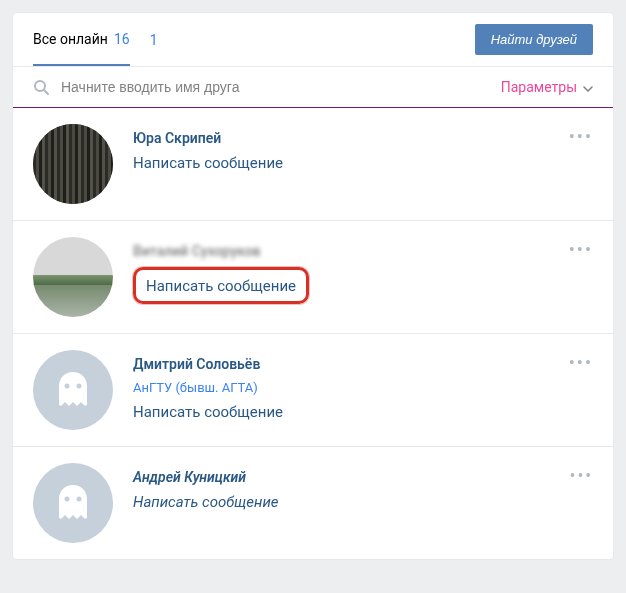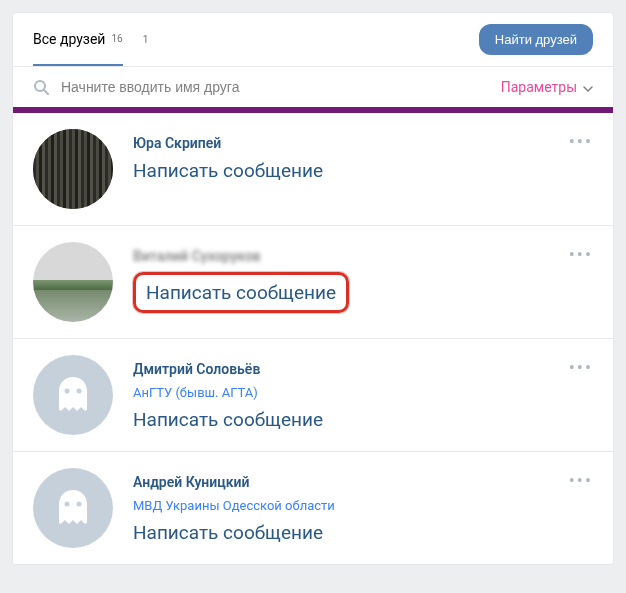--- a/index.html
+++ b/index.html
@@ -34,40 +34,41 @@
       height: 100%;
       cursor: pointer;
       font-size: 14px;
       color: #656565;
     }
     .tab.active {
       border-bottom: 2px solid #5181b8;
       color: #000;
     }
     .tab .count {
-      color: #737373;
-      font-size: 10px;
+      color: #3b82f6;
+      font-size: 14px;
     }
     .spacer {
       flex: 1;
     }
     .find-btn {
       background: #5181b8;
       color: #fff;
       border: none;
-      border-radius: 12px;
+      border-radius: 2px;
       padding: 8px 16px;
       font-size: 13px;
       cursor: pointer;
+      font-style: italic;
     }
     .search-row {
       display: flex;
       align-items: flex-end;
       padding: 12px 20px;
-      border-bottom: 6px solid #701a75;
+      border-bottom: 1px solid #701a75;
     }
     .search-icon {
       color: #aeb7c2;
       margin-right: 12px;
       display: flex;
       align-items: center;
     }
     .search-input {
       flex: 1;
       border: none;
@@ -88,20 +89,21 @@
     }
     .friend-row {
       display: flex;
       align-items: flex-start;
       padding: 16px 20px;
       border-bottom: 1px solid #e7e8ec;
       position: relative;
     }
     .friend-row:last-child {
       border-bottom: none;
+      font-style: italic;
     }
     .avatar {
       width: 80px;
       height: 80px;
       border-radius: 50%;
       margin-right: 20px;
       flex-shrink: 0;
       background: #e1e3e6;
       position: relative;
       overflow: hidden;
@@ -138,21 +140,21 @@
       color: #2a5885;
       margin-bottom: 8px;
       cursor: pointer;
     }
     .friend-meta {
       font-size: 13px;
       color: #3b82f6;
       margin-bottom: 8px;
     }
     .write-msg {
-      font-size: 19px;
+      font-size: 15px;
       color: #2a5885;
       cursor: pointer;
     }
     .highlight-box {
       border: 3px solid #d93025;
       border-radius: 10px;
       padding: 6px 10px;
       display: inline-block;
       box-shadow: 0 0 0 1px rgba(217,48,37,0.3);
     }
@@ -172,21 +174,21 @@
       user-select: none;
     }
   </style>
 </head>
 <body>
 
 <div class="panel">
 
   <div class="tabs-row">
     <div class="tab active">
-      <span>Все друзей</span>
+      <span>Все онлайн</span>
       <span class="count">16</span>
     </div>
     <div class="tab">
       <span class="count">1</span>
     </div>
     <div class="spacer"></div>
     <button class="find-btn">Найти друзей</button>
   </div>
 
   <div class="search-row">
@@ -246,19 +248,18 @@
   <div class="friend-row">
     <div class="avatar placeholder">
       <svg class="ghost-svg" viewBox="0 0 48 48">
         <path d="M24 6c-8 0-14 6-14 14v18c0 2 2 2 3 1l3-3 4 4 4-4 4 4 4-4 3 3c1 1 3 1 3-1V20c0-8-6-14-14-14z" fill="#fff"></path>
         <circle cx="18" cy="20" r="2.5" fill="#c5d0db"></circle>
         <circle cx="30" cy="20" r="2.5" fill="#c5d0db"></circle>
       </svg>
     </div>
     <div class="friend-info">
       <div class="friend-name">Андрей Куницкий</div>
-      <div class="friend-meta">МВД Украины Одесской области</div>
       <div class="write-msg">Написать сообщение</div>
     </div>
     <div class="more-btn">•••</div>
   </div>
 
 </div>
 
 </body></html>

